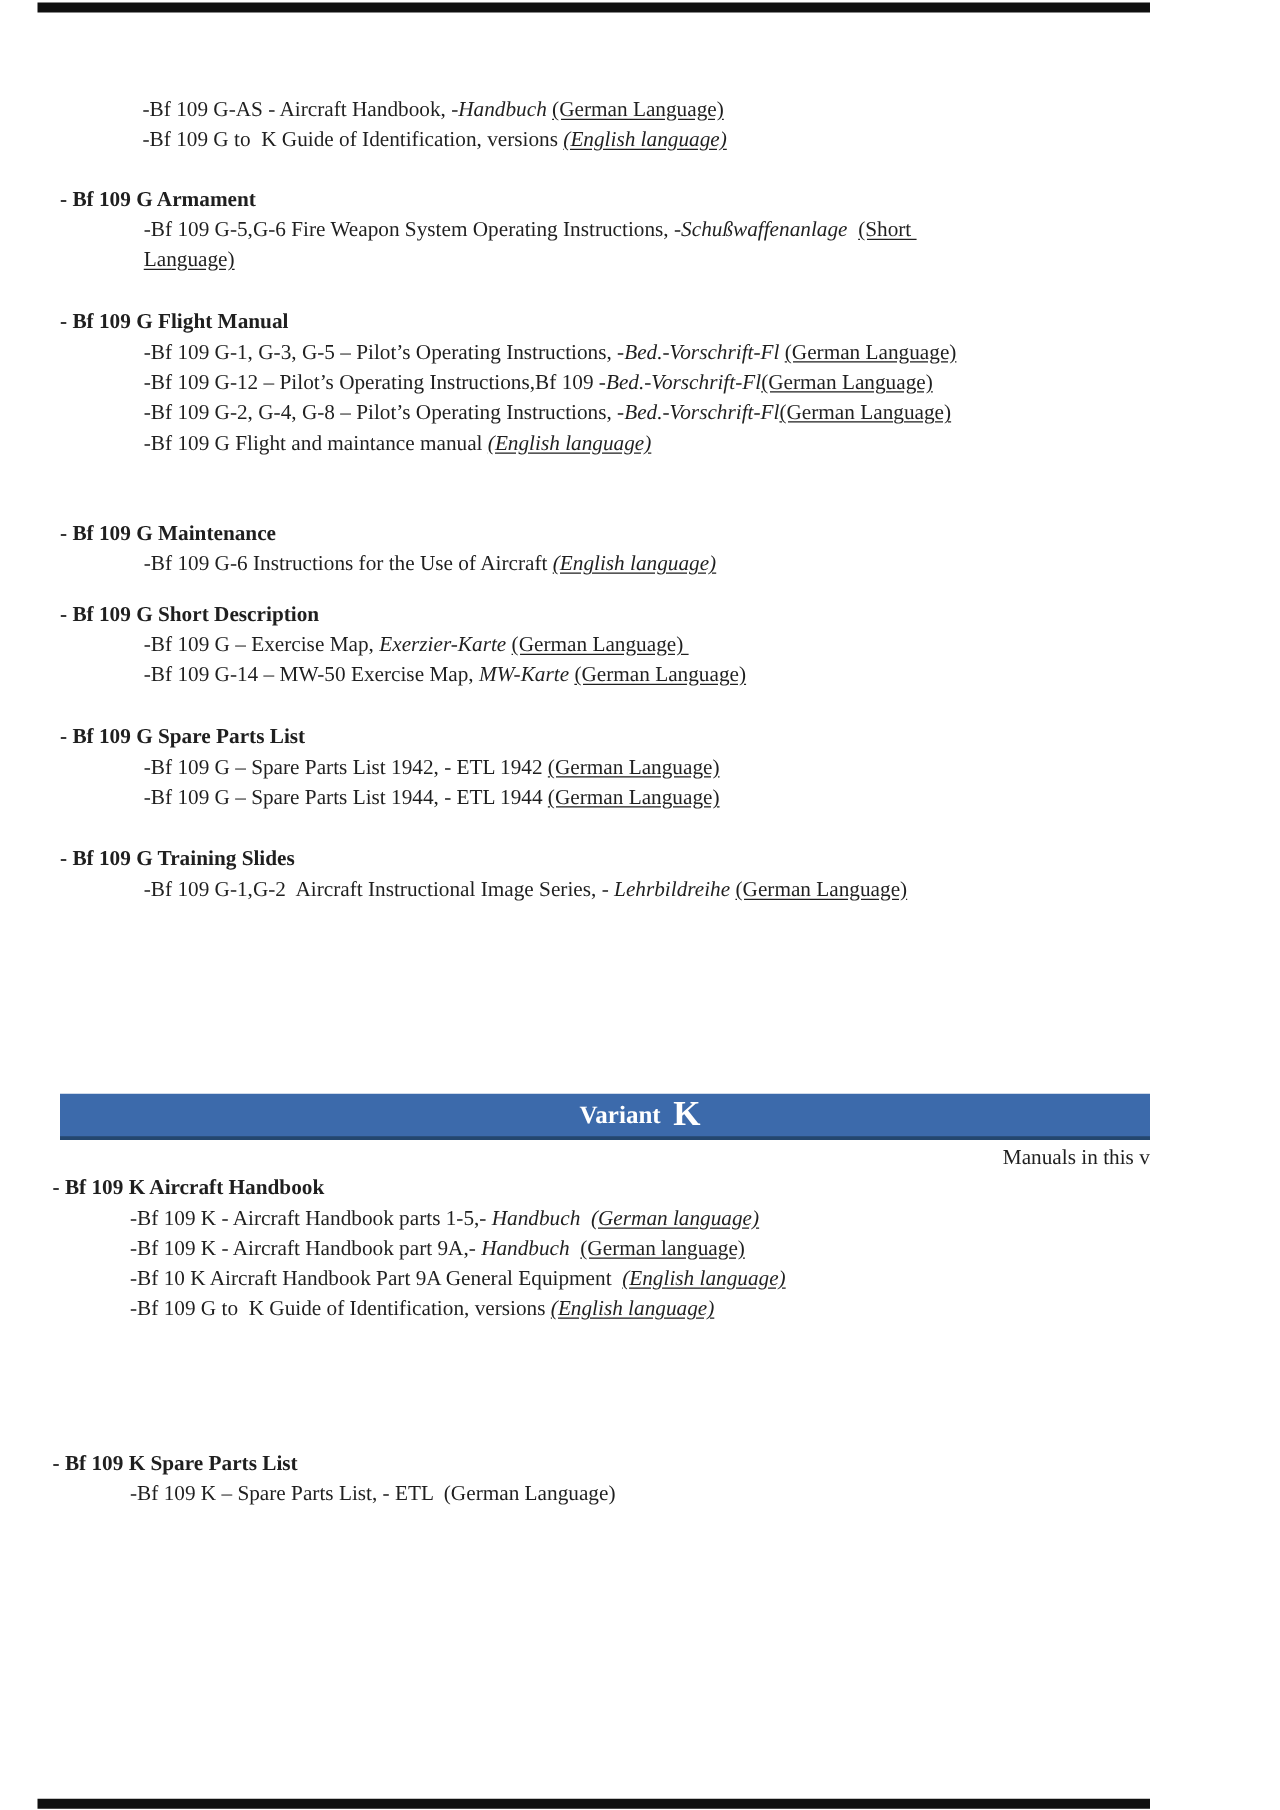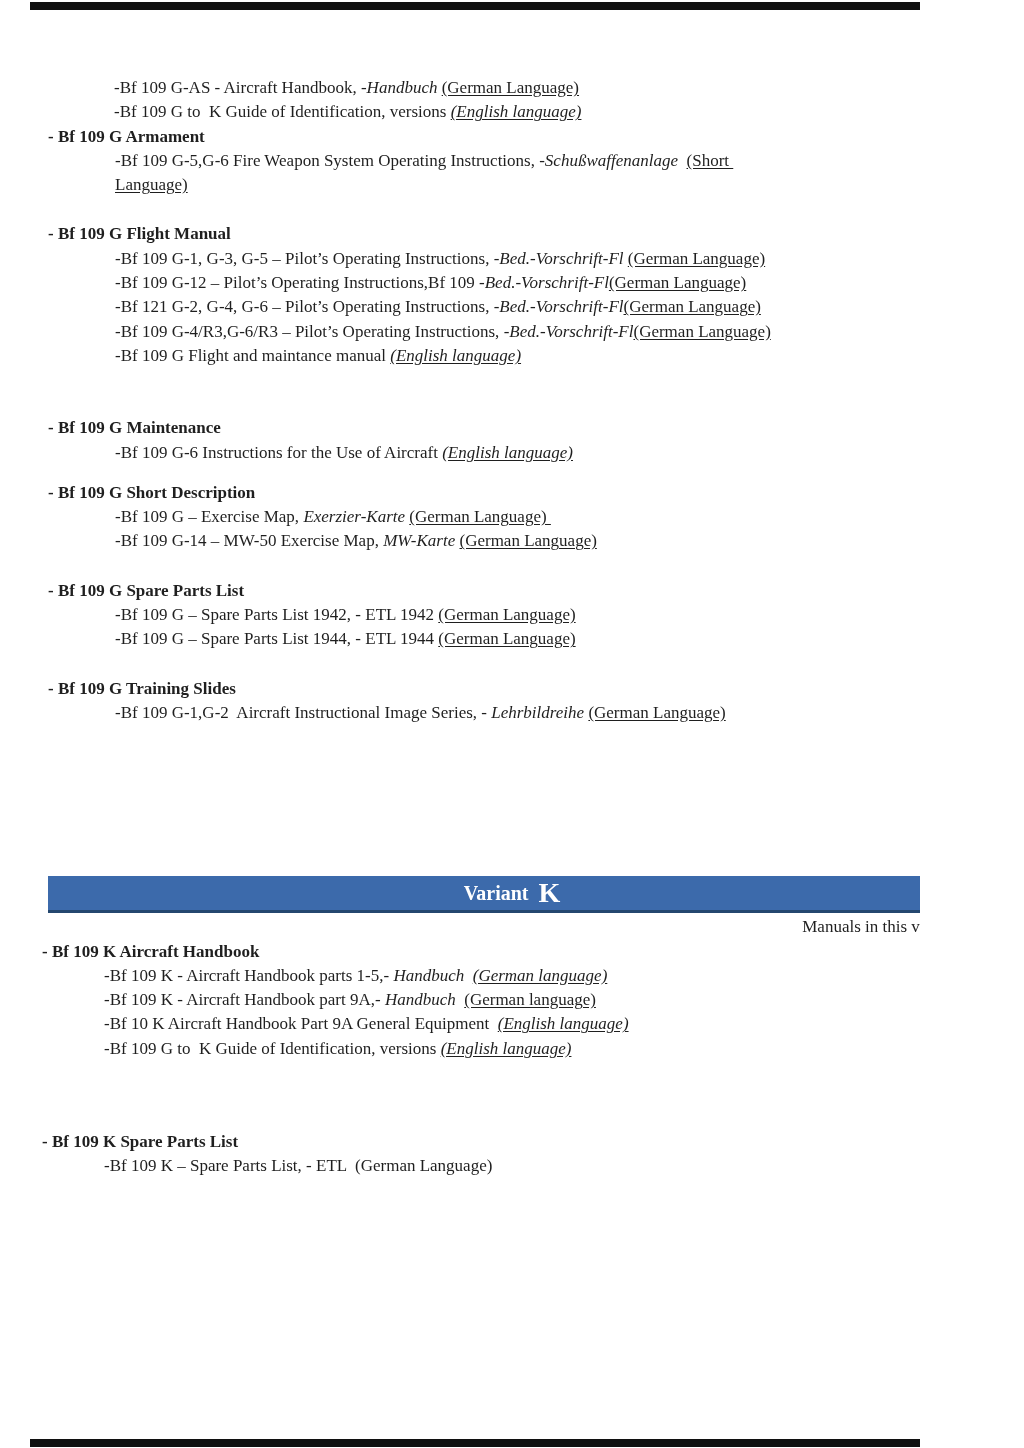--- a/index.html
+++ b/index.html
@@ -15,28 +15,28 @@
   .content{padding:76px 0 0 42px;}
   .doc-line{white-space:pre-wrap;}
   .intro .doc-line{margin-left:72px;}
   .sec-title{font-weight:bold;}
   .it{font-style:italic;}
   .un{text-decoration:underline;text-underline-offset:2px;}
   .section .doc-line{margin-left:73px;}
   [data-section-id^="g-"] .sec-title{margin-left:6px;}
   [data-section-id^="k-"] .sec-title{margin-left:0;}
   [data-section-id^="k-"] .doc-line{margin-left:62px;}
-  [data-section-id="g-armament"]{}
+  [data-section-id="g-armament"]{margin-top:23px;}
   [data-section-id="g-flight-manual"]{margin-top:25px;}
   [data-section-id="g-maintenance"]{margin-top:48px;}
   [data-section-id="g-short-description"]{margin-top:16px;}
   [data-section-id="g-spare-parts"]{margin-top:25px;}
   [data-section-id="g-training-slides"]{margin-top:25px;}
   [data-section-id="k-aircraft-handbook"]{}
-  [data-section-id="k-spare-parts"]{margin-top:69px;}
+  [data-section-id="k-spare-parts"]{margin-top:99px;}
   .banner{
     margin-top:151px;margin-left:6px;width:928px;height:34px;
     background:#3c6aab;border-bottom:3px solid #24476f;
     display:flex;align-items:center;justify-content:center;gap:10px;color:#ffffff;
   }
   .banner-title{font-weight:bold;font-size:20px;line-height:34px;}
   .banner-letter{font-weight:bold;font-size:28px;line-height:34px;}
   .manuals-note{width:934px;text-align:right;margin-top:2px;}
 </style>
 </head>
@@ -53,22 +53,21 @@
 
     <div>
         <div class="section" data-section-id="g-armament">
           <div class="sec-title">- Bf 109 G Armament</div>
           <div class="doc-line"><span class="">-Bf 109 G-5,G-6 Fire Weapon System Operating Instructions, </span><span class="it ">-Schußwaffenanlage</span><span class="">  </span><span class="un">(Short </span><br><span class="un">Language)</span></div>
         </div>
         <div class="section" data-section-id="g-flight-manual">
           <div class="sec-title">- Bf 109 G Flight Manual</div>
           <div class="doc-line"><span class="">-Bf 109 G-1, G-3, G-5 – Pilot’s Operating Instructions, </span><span class="it ">-Bed.-Vorschrift-Fl</span><span class=""> </span><span class="un">(German Language)</span></div>
           <div class="doc-line"><span class="">-Bf 109 G-12 – Pilot’s Operating Instructions,Bf 109 </span><span class="it ">-Bed.-Vorschrift-Fl</span><span class="un">(German Language)</span></div>
-          <div class="doc-line"><span class="">-Bf 121 G-2, G-4, G-6 – Pilot’s Operating Instructions, </span><span class="it ">-Bed.-Vorschrift-Fl</span><span class="un">(German Language)</span></div>
-          <div class="doc-line"><span class="">-Bf 109 G-4/R3,G-6/R3 – Pilot’s Operating Instructions, </span><span class="it ">-Bed.-Vorschrift-Fl</span><span class="un">(German Language)</span></div>
+          <div class="doc-line"><span class="">-Bf 109 G-2, G-4, G-8 – Pilot’s Operating Instructions, </span><span class="it ">-Bed.-Vorschrift-Fl</span><span class="un">(German Language)</span></div>
           <div class="doc-line"><span class="">-Bf 109 G Flight and maintance manual </span><span class="it un">(English language)</span></div>
         </div>
         <div class="section" data-section-id="g-maintenance">
           <div class="sec-title">- Bf 109 G Maintenance</div>
           <div class="doc-line"><span class="">-Bf 109 G-6 Instructions for the Use of Aircraft </span><span class="it un">(English language)</span></div>
         </div>
         <div class="section" data-section-id="g-short-description">
           <div class="sec-title">- Bf 109 G Short Description</div>
           <div class="doc-line"><span class="">-Bf 109 G – Exercise Map, </span><span class="it ">Exerzier-Karte</span><span class=""> </span><span class="un">(German Language)&nbsp;</span></div>
           <div class="doc-line"><span class="">-Bf 109 G-14 – MW-50 Exercise Map, </span><span class="it ">MW-Karte</span><span class=""> </span><span class="un">(German Language)</span></div>

